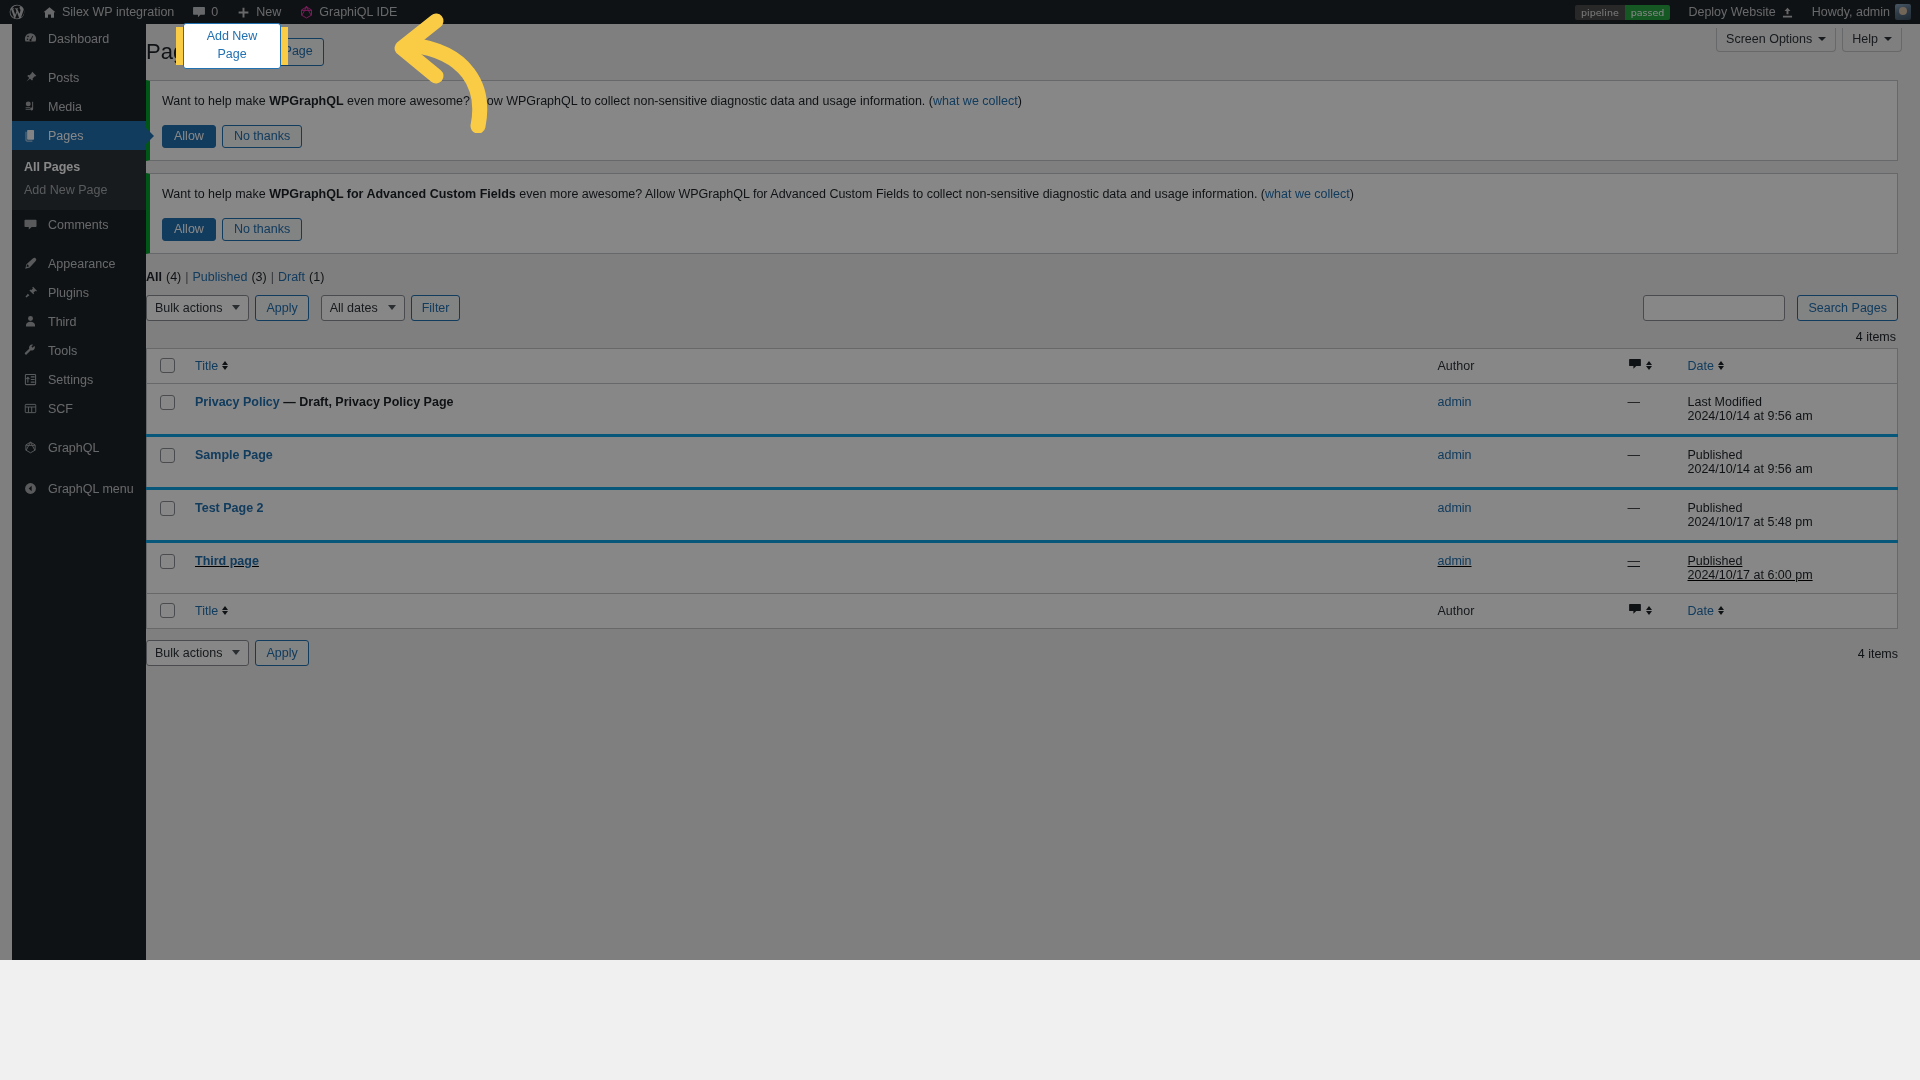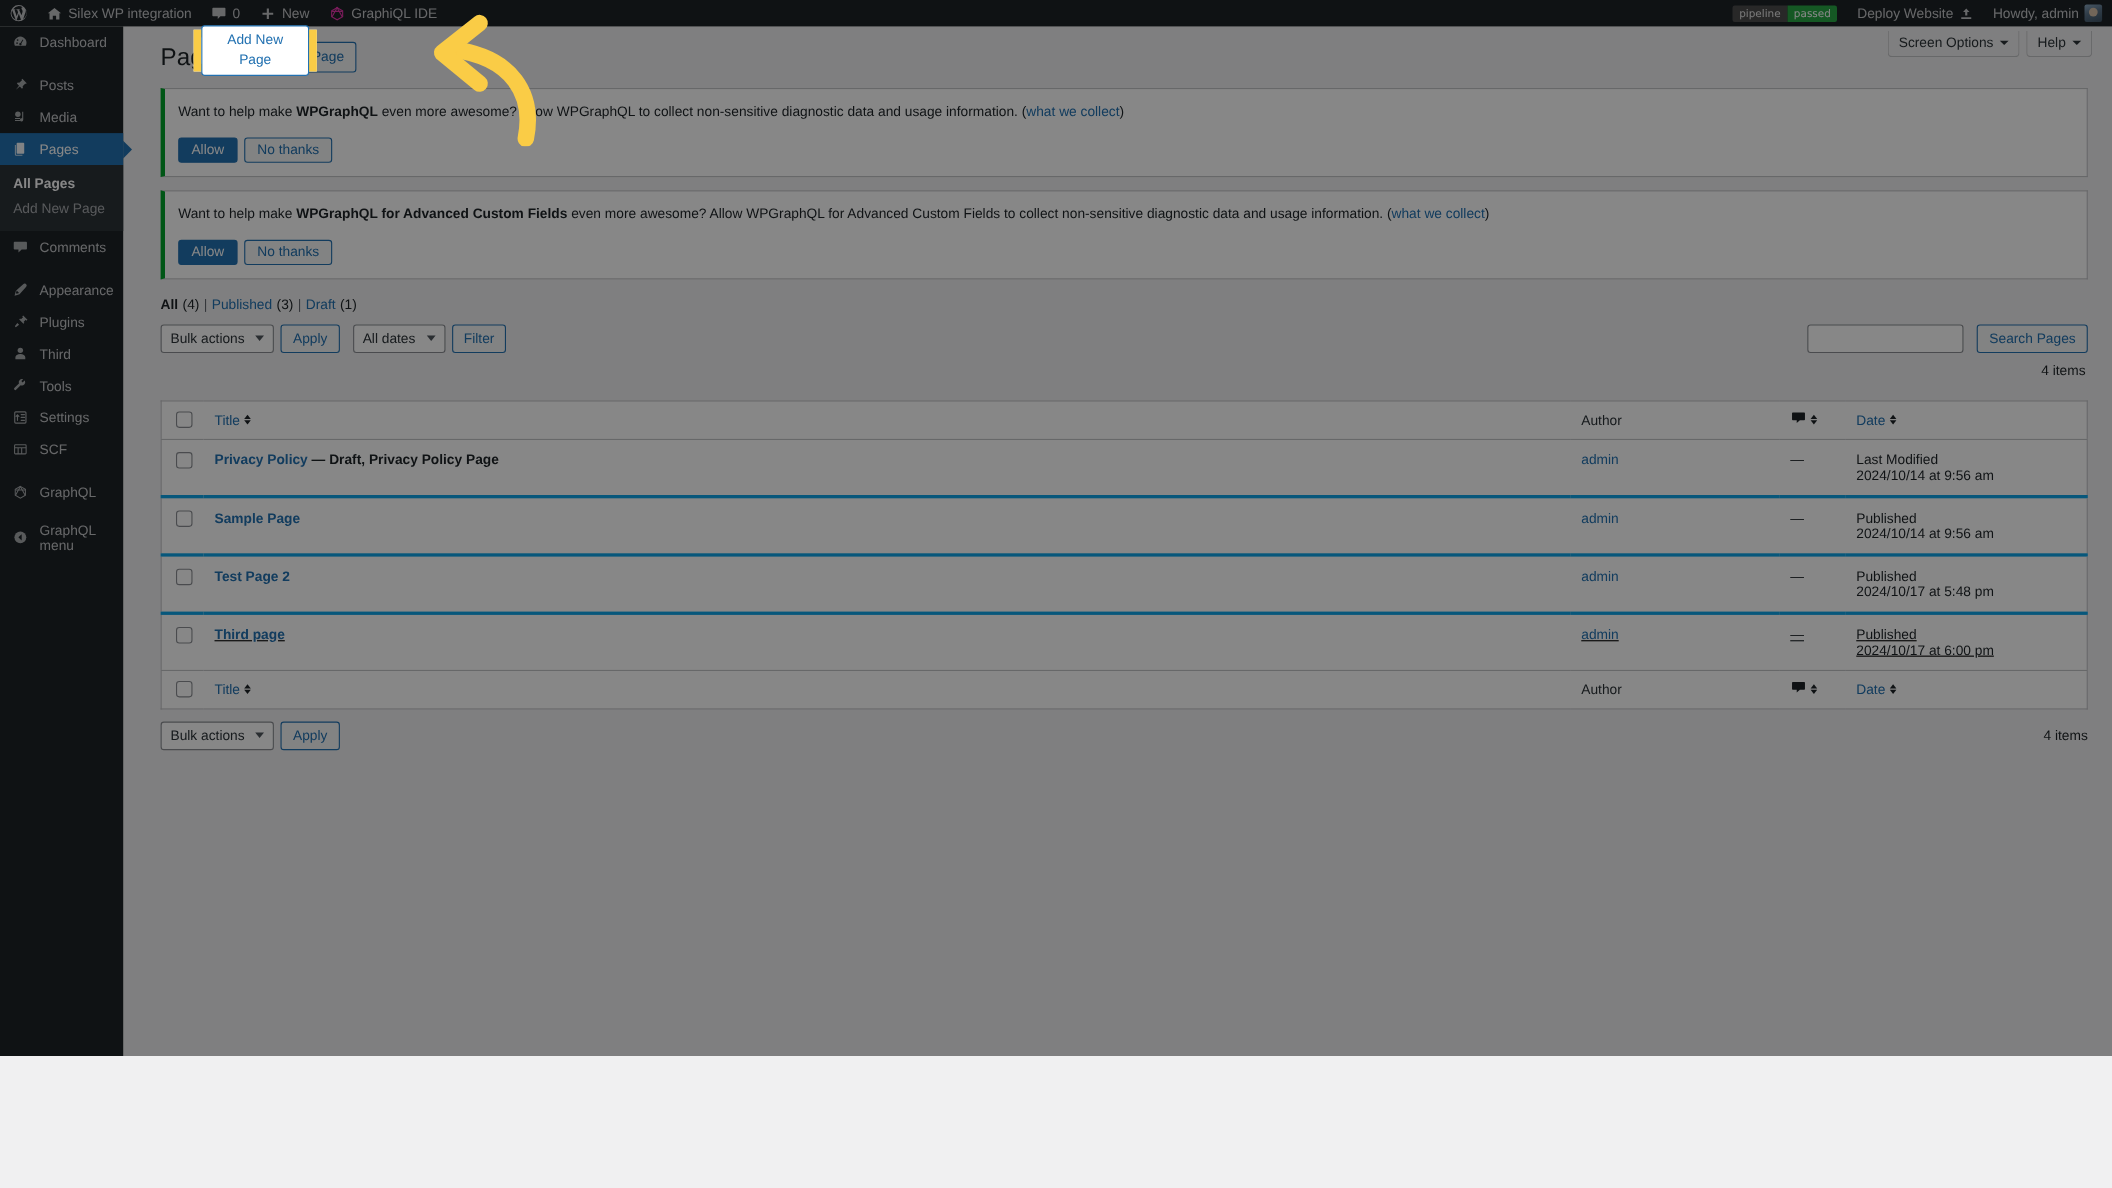--- a/index.html
+++ b/index.html
@@ -29,21 +29,21 @@
   .ab-item svg { display: block; }
   .wp-logo { padding: 0 8px 0 9px; }
   .pipeline-badge { display: flex; align-items: center; height: 15px; font-size: 9.5px; font-family: "DejaVu Sans", sans-serif; }
   .pipeline-badge .pl-l { background: #4c4c4c; color: #e6e6e6; padding: 0 6px; height: 15px; display: flex; align-items: center; border-radius: 2px 0 0 2px; }
   .pipeline-badge .pl-r { background: #28a745; color: #fff; padding: 0 6px; height: 15px; display: flex; align-items: center; border-radius: 0 2px 2px 0; }
   .avatar-mini { width: 16px; height: 16px; border-radius: 2px; background: linear-gradient(160deg,#8aa7c0 0%,#5b7389 45%,#3e5263 100%); display: inline-block; position: relative; overflow: hidden; }
   .avatar-mini::after { content: ""; position: absolute; left: 4px; top: 3px; width: 8px; height: 8px; border-radius: 50%; background: #d8c0a8; }
 
   
   .sidebar {
-    position: absolute; left: 0; top: 24px; width: 112px; height: 936px;
+    position: absolute; left: 12px; top: 24px; width: 134px; height: 936px;
     background: #1d2327; color: #c3c4c7; font-size: 12.5px; z-index: 4;
   }
   .menu-item {
     display: flex; align-items: center; gap: 9px;
     height: 29px; padding-left: 10px; color: #c3c4c7; cursor: pointer; position: relative;
   }
   .menu-item .mi-ico { width: 17px; display: flex; align-items: center; justify-content: center; flex: 0 0 17px; }
   .menu-item.current { background: #2271b1; color: #fff; }
   .menu-item.current::after {
     content: ""; position: absolute; right: -8px; top: 50%; transform: translateY(-50%);
@@ -105,21 +105,21 @@
   .btn-act {
     background: #f6f7f7; border: 1px solid #2271b1; color: #2271b1; border-radius: 3px;
     font-size: 12.5px; height: 26px; padding: 0 10px; cursor: pointer; margin-left: 6px;
   }
   .ml12 { margin-left: 12px; text-align: right; }
   .search-area { margin-left: auto; display: flex; align-items: center; gap: 6px; }
   .search-input { width: 142px; height: 26px; border: 1px solid #8c8f94; border-radius: 3px; background: #fff; font-size: 12.5px; padding: 0 7px; color: #2c3338; }
   .count-line { text-align: right; font-size: 12.5px; color: #1d2327; padding: 7px 2px 0 0; }
 
   
-  table.wp-list { width: 100%; border-collapse: collapse; background: #fff; border: 1px solid #c3c4c7; border-radius: 3px; margin-top: 20px; }
+  table.wp-list { width: 100%; border-collapse: collapse; background: #fff; border: 1px solid #c3c4c7; border-radius: 3px; margin-top: 4px; }
   table.wp-list th, table.wp-list td { text-align: left; font-size: 12.5px; }
   thead th, tfoot th { background: #fff; border-bottom: 1px solid #c3c4c7; padding: 9px 10px; font-weight: 400; color: #2c3338; }
   tfoot th { border-bottom: none; border-top: 1px solid #c3c4c7; }
   .col-cb { width: 34px; padding-left: 13px !important; }
   .col-author { width: 190px; }
   .col-comments { width: 60px; }
   .col-date { width: 220px; }
   .th-sort { color: #2271b1; display: inline-flex; align-items: center; gap: 4px; cursor: pointer; }
   .sort-ind { display: inline-flex; flex-direction: column; gap: 1px; }
   .sort-ind i { width: 0; height: 0; border-left: 3.5px solid transparent; border-right: 3.5px solid transparent; display: block; }

